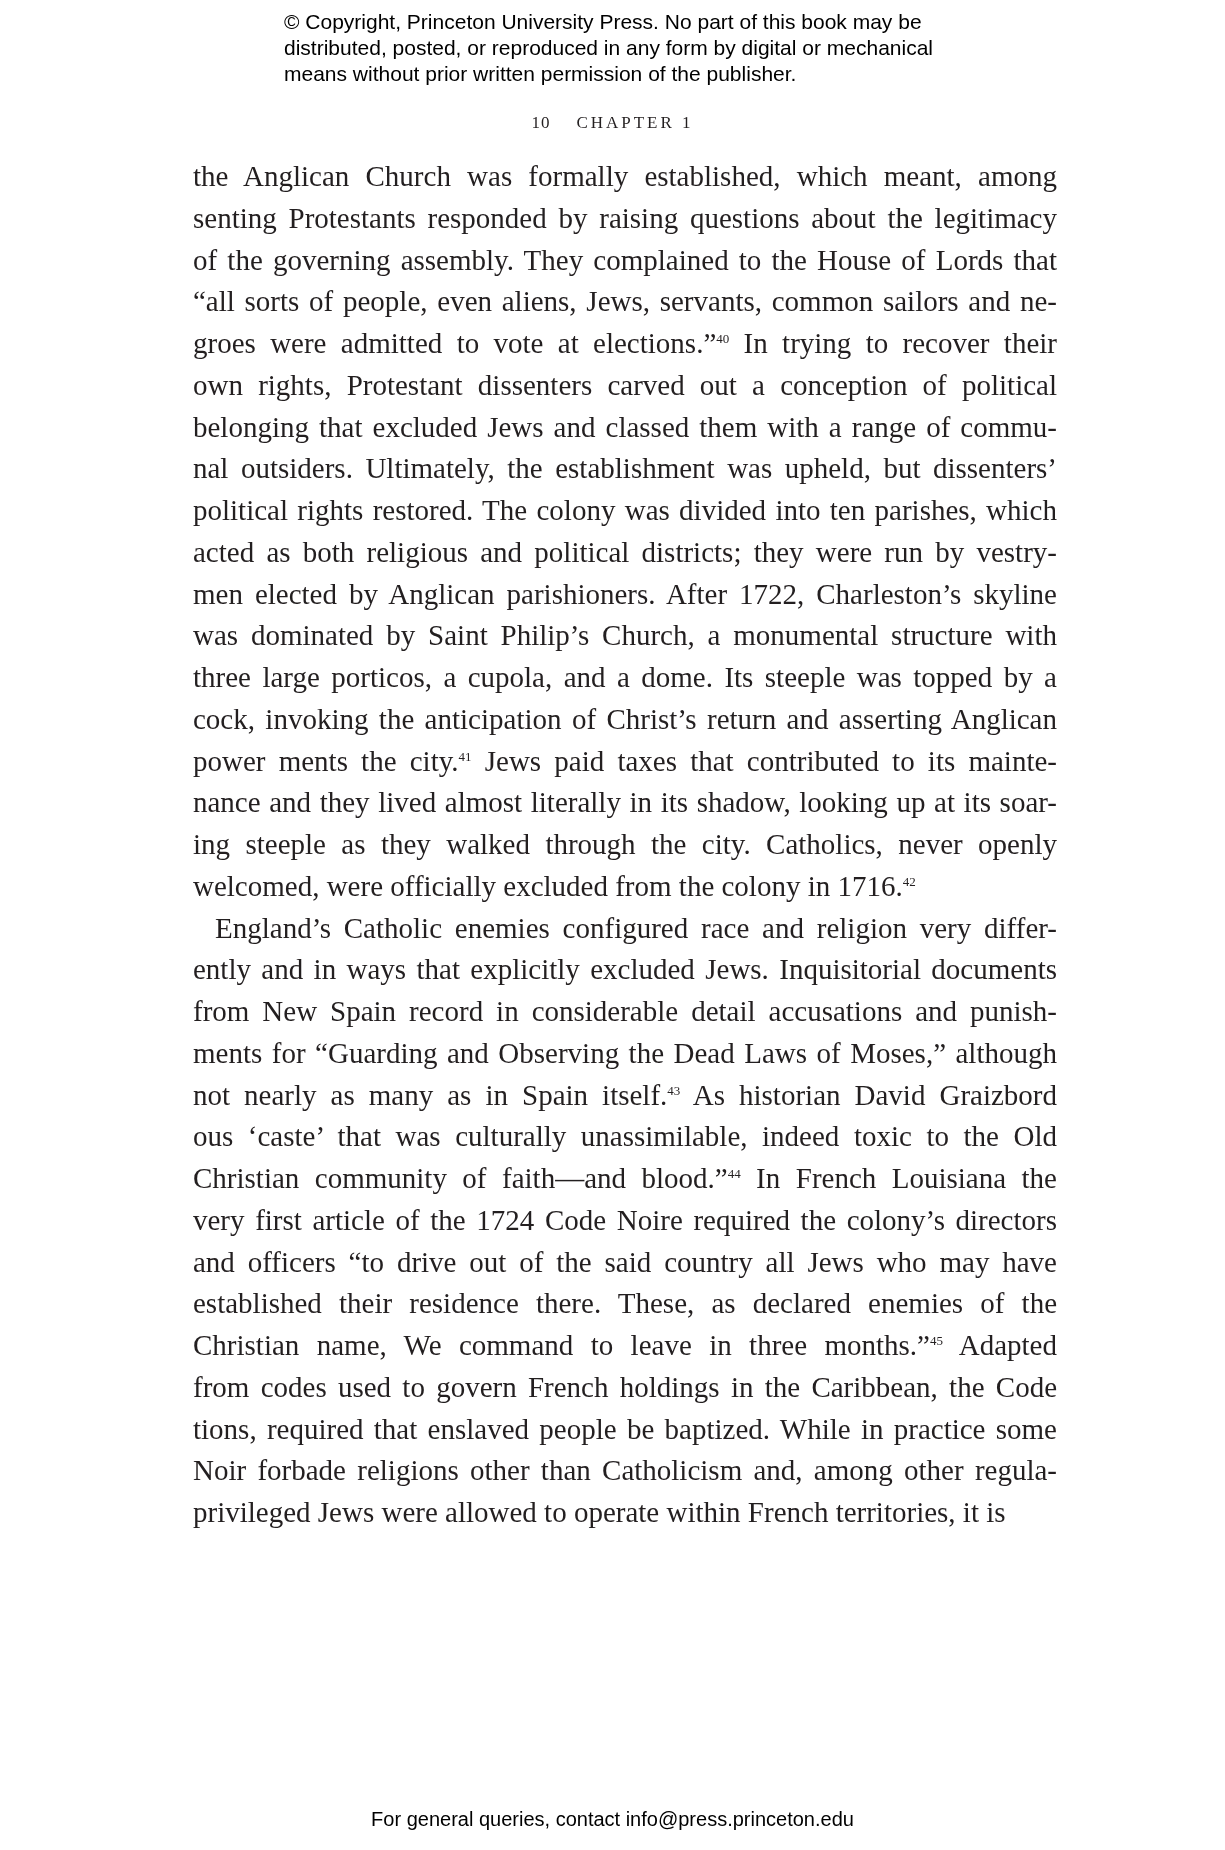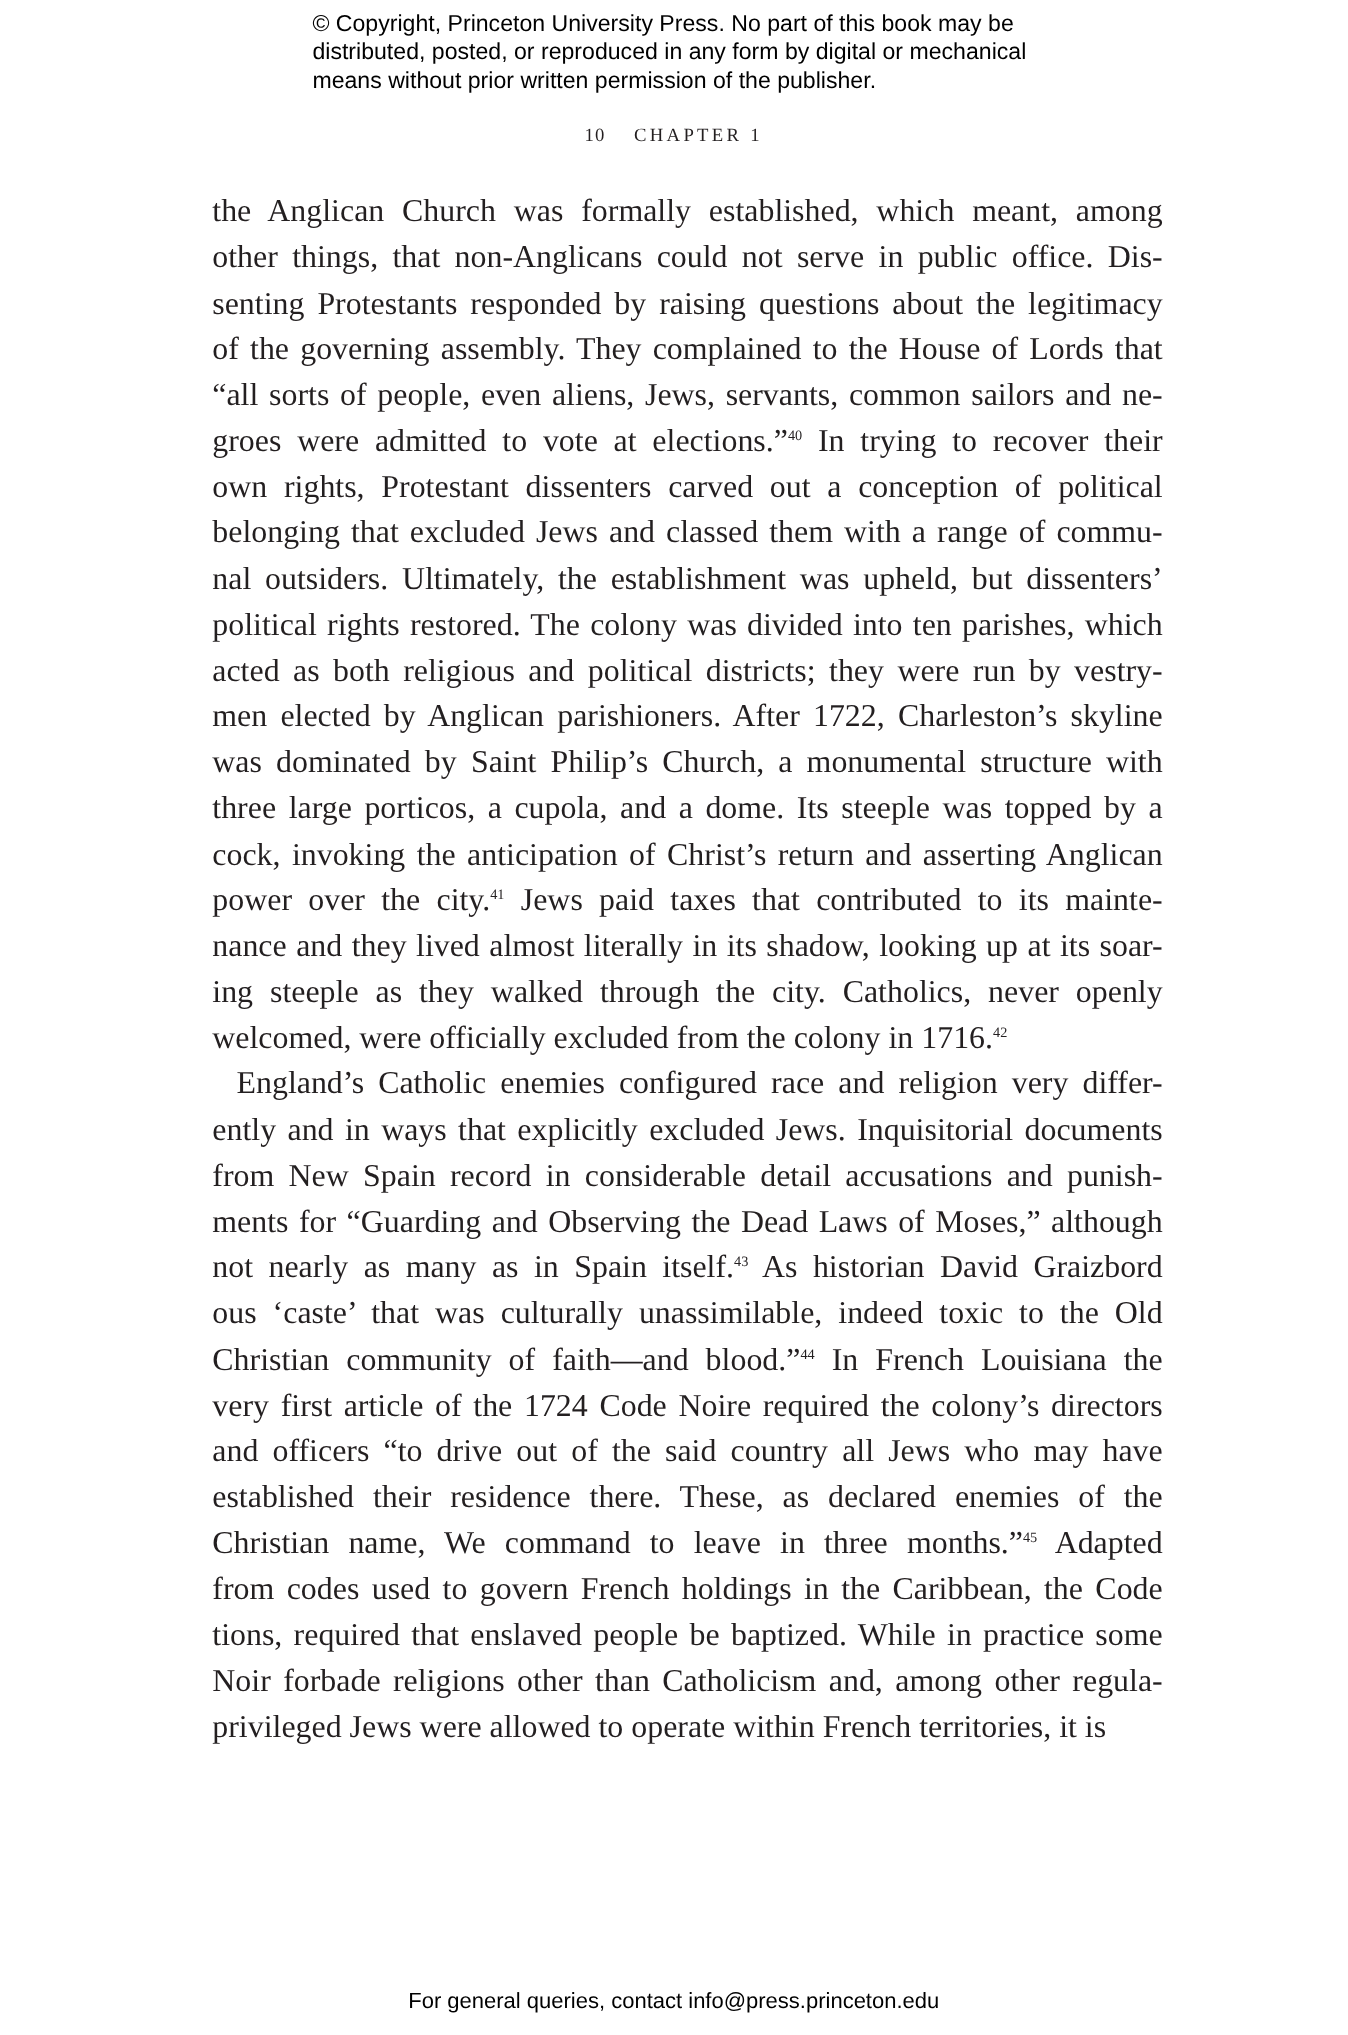--- a/index.html
+++ b/index.html
@@ -10,21 +10,21 @@
     color: #000000;
   }
   .notice div { white-space: nowrap; }
   .running-head {
     position: absolute; left: 0; width: 1225px; top: 113px; text-align: center;
     font-family: "Liberation Serif", serif; font-size: 17px; color: #231f20;
     letter-spacing: 3px;
   }
   .running-head .pageno { margin-right: 26px; letter-spacing: 1px; }
   .body-text {
-    position: absolute; left: 193px; top: 172px; width: 864px;
+    position: absolute; left: 193px; top: 156px; width: 864px;
     font-family: "Liberation Serif", serif; font-size: 29px; line-height: 41.75px;
     color: #231f20;
   }
   .line { display: block; text-align: justify; text-align-last: justify; white-space: nowrap; height: 41.75px; overflow: visible; }
   .line.last { text-align-last: left; text-align: left; }
   .line.indent { padding-left: 22px; }
   sup { font-size: 13px; line-height: 0; vertical-align: 10px; }
   .footer {
     position: absolute; left: 0; width: 1225px; top: 1808px; text-align: center;
     font-family: "Liberation Sans", sans-serif; font-size: 20px; color: #000000;
@@ -39,35 +39,34 @@
   <div>means without prior written permission of the publisher.</div>
 </div>
 
 <div class="running-head">
   <span class="pageno">10</span><span>CHAPTER 1</span>
 </div>
 
 <div class="body-text" id="body-text">
     <div>
       <span class="line">the Anglican Church was formally established, which meant, among</span>
-      <span class="line">other things, that non-Anglicans could not serve in public office. Dis-</span>
       <span class="line">senting Protestants responded by raising questions about the legitimacy</span>
       <span class="line">of the governing assembly. They complained to the House of Lords that</span>
       <span class="line">“all sorts of people, even aliens, Jews, servants, common sailors and ne-</span>
       <span class="line"><span>groes were admitted to vote at elections.”</span><sup>40</sup><span> In trying to recover their</span></span>
       <span class="line">own rights, Protestant dissenters carved out a conception of political</span>
       <span class="line">belonging that excluded Jews and classed them with a range of commu-</span>
       <span class="line">nal outsiders. Ultimately, the establishment was upheld, but dissenters’</span>
       <span class="line">political rights restored. The colony was divided into ten parishes, which</span>
       <span class="line">acted as both religious and political districts; they were run by vestry-</span>
       <span class="line">men elected by Anglican parishioners. After 1722, Charleston’s skyline</span>
       <span class="line">was dominated by Saint Philip’s Church, a monumental structure with</span>
       <span class="line">three large porticos, a cupola, and a dome. Its steeple was topped by a</span>
       <span class="line">cock, invoking the anticipation of Christ’s return and asserting Anglican</span>
-      <span class="line"><span>power over the city.</span><sup>41</sup><span> Jews paid taxes that contributed to its mainte-</span></span>
+      <span class="line"><span>power ments the city.</span><sup>41</sup><span> Jews paid taxes that contributed to its mainte-</span></span>
       <span class="line">nance and they lived almost literally in its shadow, looking up at its soar-</span>
       <span class="line">ing steeple as they walked through the city. Catholics, never openly</span>
       <span class="line last"><span>welcomed, were officially excluded from the colony in 1716.</span><sup>42</sup><span></span></span>
     </div>
     <div>
       <span class="line indent">England’s Catholic enemies configured race and religion very differ-</span>
       <span class="line">ently and in ways that explicitly excluded Jews. Inquisitorial documents</span>
       <span class="line">from New Spain record in considerable detail accusations and punish-</span>
       <span class="line">ments for “Guarding and Observing the Dead Laws of Moses,” although</span>
       <span class="line"><span>not nearly as many as in Spain itself.</span><sup>43</sup><span> As historian David Graizbord</span></span>

